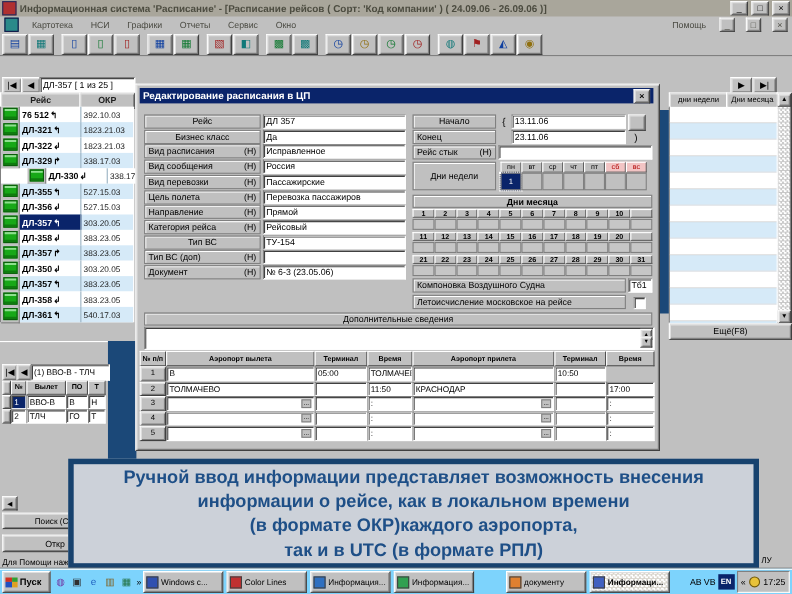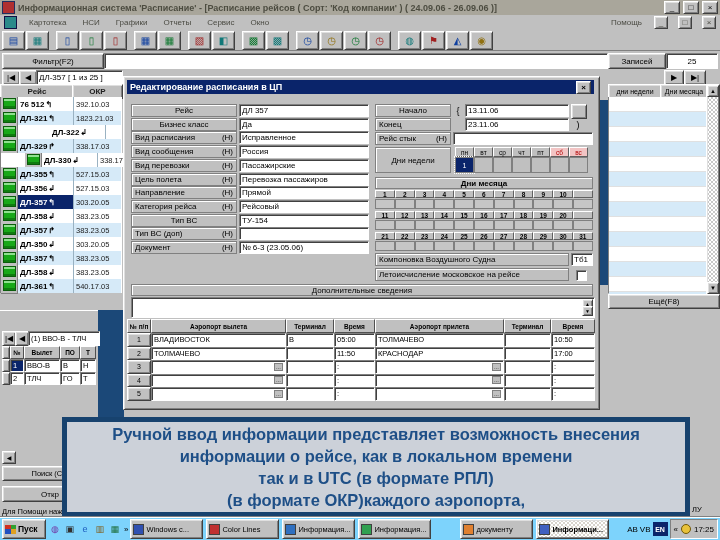--- a/index.html
+++ b/index.html
@@ -158,26 +158,20 @@
       </span>
       <span class="raised btn tbtn">
         <span class="ic-blue">◭</span>
       </span>
       <span class="raised btn tbtn">
         <span class="ic-gold">◉</span>
       </span>
       <span class="tgap"></span>
     </div>
 
-  <div id="filterrow" class="abs">
-    <div class="abs raised btn" style="left:2px;top:1px;width:100px;height:14px;font-size:8px;">Фильтр(F2)</div>
-    <div class="abs inset" style="left:104px;top:1px;width:502px;height:14px;"></div>
-    <div class="abs raised btn" style="left:608px;top:1px;width:56px;height:14px;font-size:8px;">Записей</div>
-    <div class="abs inset btn" style="left:666px;top:1px;width:50px;height:14px;font-size:8px;">25</div>
-  </div>
 
   <div class="abs" style="left:0;top:68px;width:121px;height:240px;">
     <div class="abs raised btn" style="left:2px;top:2px;width:16px;height:13px;">|◀</div>
     <div class="abs raised btn" style="left:19px;top:2px;width:16px;height:13px;">◀</div>
     <div class="abs inset cell navfield" style="left:36px;top:2px;width:83px;height:13px;">ДЛ-357 [ 1 из 25 ]</div>
     <div class="abs raised cell hdrcell" style="left:0;top:16px;width:72px;height:13px;">Рейс</div>
     <div class="abs raised cell hdrcell" style="left:72px;top:16px;width:49px;height:13px;">ОКР</div>
     <div id="flight-rows" class="abs" style="left:0;top:29px;width:121px;height:196px;background:#fff;border-left:1px solid #808080;">
         <div class="frow stripe-w" style="top: 0px;">
           <span class="ico-cell">
@@ -192,21 +186,21 @@
         <div class="frow stripe-b" style="top: 14px;">
           <span class="ico-cell">
             <span class="row-ico"></span>
           </span>
           <span class="fcell">
             <span class="fno">ДЛ-321</span>
             <span class="farr">↰</span>
           </span>
           <span class="okr">1823.21.03</span>
         </div>
-        <div class="frow stripe-w" style="top: 28px; gap: 32px;">
+        <div class="frow stripe-w" style="top: 28px;">
           <span class="ico-cell">
             <span class="row-ico"></span>
           </span>
           <span class="fcell">
             <span class="fno">ДЛ-322</span>
             <span class="farr">↲</span>
           </span>
           <span class="okr">1823.21.03</span>
         </div>
         <div class="frow stripe-b" style="top: 42px;">
@@ -650,21 +644,20 @@
           <div class="rt-hd">№ п/п</div>
           <div class="rt-hd">Аэропорт вылета</div>
           <div class="rt-hd">Терминал</div>
           <div class="rt-hd">Время</div>
           <div class="rt-hd">Аэропорт прилета</div>
           <div class="rt-hd">Терминал</div>
           <div class="rt-hd">Время</div>
         </div>
         <div style="display: grid; grid-template-columns: 24px 135px 48px 41px 129px 47px 44px; height: 13.5px;">
           <div class="raised cell rt-num">1</div>
-          <div class="rt-field">ВЛАДИВОСТОК</div>
           <div class="rt-field">В</div>
           <div class="rt-field">05:00</div>
           <div class="rt-field">ТОЛМАЧЕВО</div>
           <div class="rt-field"></div>
           <div class="rt-field">10:50</div>
         </div>
         <div style="display: grid; grid-template-columns: 24px 135px 48px 41px 129px 47px 44px; height: 13.5px;">
           <div class="raised cell rt-num">2</div>
           <div class="rt-field">ТОЛМАЧЕВО</div>
           <div class="rt-field"></div>
@@ -711,22 +704,22 @@
           </div>
           <div class="rt-field"></div>
           <div class="rt-field">:</div>
         </div>
       </div>
   </div>
 
   <div id="caption" class="abs">
       <div>Ручной ввод информации представляет возможность внесения</div>
       <div>информации о рейсе, как в локальном времени</div>
+      <div>(в формате ОКР)каждого аэропорта,</div>
       <div>так и в UTC (в формате РПЛ)</div>
-      <div>(в формате ОКР)каждого аэропорта,</div>
     </div>
 
   <div id="taskbar" class="abs">
     <div class="raised taskbtn" style="width:38px;font-weight:bold;font-size:8.5px;">
       <span class="startflag">
           <i style="background:#d03020;"></i>
           <i style="background:#30a030;"></i>
           <i style="background:#2050c0;"></i>
           <i style="background:#e0a020;"></i>
         </span>

